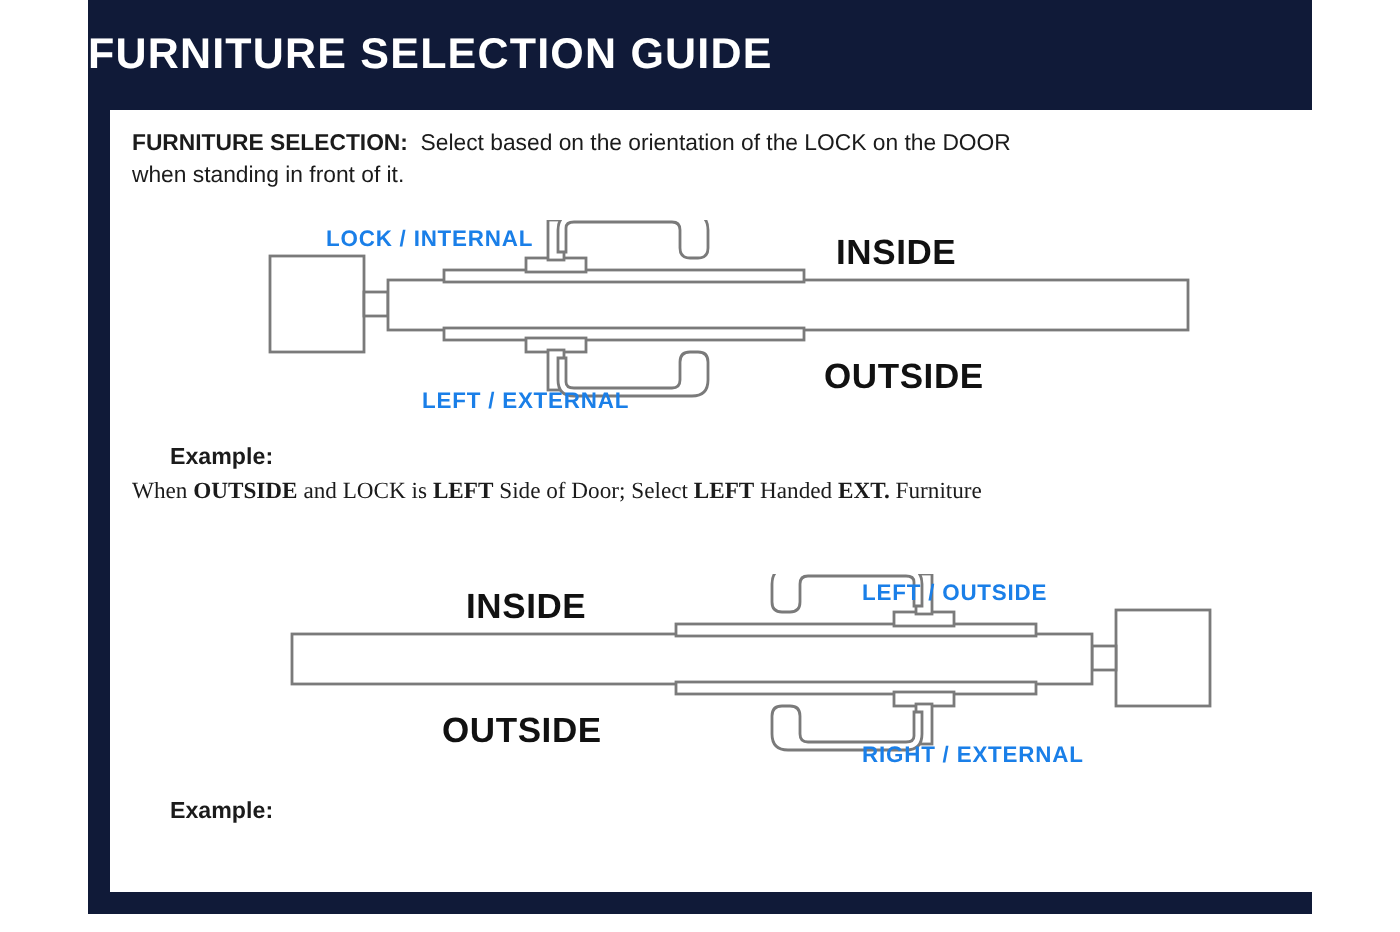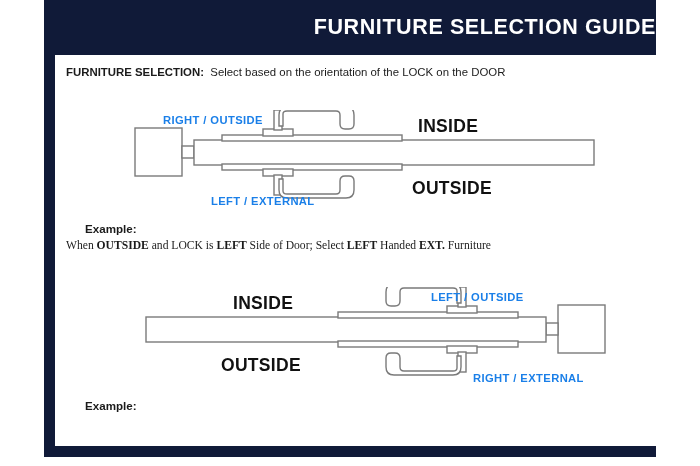--- a/index.html
+++ b/index.html
@@ -8,21 +8,21 @@
     font-family:"Liberation Sans","DejaVu Sans",sans-serif;
     overflow:hidden;position:relative;
   }
   
   .frame{
     position:absolute;left:44px;top:0px;width:612px;height:457px;
     background:#101a38;box-sizing:border-box;
   }
   .header{
     position:absolute;left:0;top:0;width:612px;height:55px;
-    display:flex;align-items:center;justify-content:flex-end;
+    display:flex;align-items:center;justify-content:flex-start;
   }
   .header-title{
     color:#ffffff;font-size:21.5px;font-weight:bold;letter-spacing:0.6px;
     font-family:"Liberation Sans","DejaVu Sans",sans-serif;
     white-space:nowrap;
   }
   .panel{
     position:absolute;left:11px;top:55px;width:670px;height:391px;
     background:#ffffff;box-sizing:border-box;
   }
@@ -65,21 +65,21 @@
 
   <div class="header">
     <div class="header-title">FURNITURE SELECTION GUIDE</div>
   </div>
 
   <div class="panel">
 
     <div class="intro">
       <span><b>FURNITURE SELECTION:</b>&nbsp;
       <span>Select based on the orientation of the LOCK on the DOOR</span><br>
-      </span>
+      <span>when standing in front of it.</span></span>
     </div>
 
     <div class="diagram dg1">
       <svg width="590" height="105" viewBox="0 0 590 105">
         <g fill="#ffffff" stroke="#7a7a7a" stroke-width="1.4">
 
           <rect x="80" y="18" width="47" height="48"></rect>
 
           <rect x="127" y="36" width="12" height="12"></rect>
 
@@ -96,21 +96,21 @@
           <rect x="219" y="0" width="8" height="20"></rect>
 
           <rect x="219" y="65" width="8" height="20"></rect>
 
           <path d="M 228 16 L 228 4 Q 228 1 232 1 L 281 1 Q 285 1 285 5 L 285 14 Q 285 19 290 19 L 294 19 Q 299 19 299 14 L 299 5 Q 299 -3 291 -3 L 232 -3 Q 224 -3 224 5 L 224 16 Z"></path>
 
           <path d="M 228 69 L 228 81 Q 228 84 232 84 L 281 84 Q 285 84 285 80 L 285 71 Q 285 66 290 66 L 294 66 Q 299 66 299 71 L 299 80 Q 299 88 291 88 L 232 88 Q 224 88 224 80 L 224 69 Z"></path>
         </g>
       </svg>
 
-      <div class="dlabel blue" style="left:108px;top:4px;">RIGHT / OUTSIDE</div>
+      <div class="dlabel blue" style="left:108px;top:4px;">LOCK / INTERNAL</div>
       <div class="dlabel blue" style="left:108px;top:85px;margin-left:48px;">LEFT / EXTERNAL</div>
       <div class="dlabel black" style="left:363px;top:6px;">INSIDE</div>
       <div class="dlabel black" style="left:357px;top:68px;">OUTSIDE</div>
     </div>
 
     <div class="example ex1">
       <div class="ex-head">Example:</div>
       <div class="ln">
         <span>When </span><b>OUTSIDE</b><span> and LOCK is </span><b>LEFT</b><span> Side of Door;   Select </span><b>LEFT</b><span> Handed </span><b>EXT.</b><span> Furniture</span>
       </div>
@@ -127,21 +127,21 @@
           <rect x="168" y="19" width="30" height="7"></rect>
           <rect x="168" y="59" width="30" height="7"></rect>
           <rect x="179" y="0" width="8" height="20"></rect>
           <rect x="179" y="65" width="8" height="20"></rect>
           <path d="M 188 16 L 188 4 Q 188 1 192 1 L 241 1 Q 245 1 245 5 L 245 14 Q 245 19 250 19 L 254 19 Q 259 19 259 14 L 259 5 Q 259 -3 251 -3 L 192 -3 Q 184 -3 184 5 L 184 16 Z"></path>
           <path d="M 188 69 L 188 81 Q 188 84 192 84 L 241 84 Q 245 84 245 80 L 245 71 Q 245 66 250 66 L 254 66 Q 259 66 259 71 L 259 80 Q 259 88 251 88 L 192 88 Q 184 88 184 80 L 184 69 Z"></path>
         </g>
       </svg>
 
       <div class="dlabel blue" style="left:376px;top:4px;">LEFT / OUTSIDE</div>
-      <div class="dlabel blue" style="left:376px;top:85px;margin-left:42px;">RIGHT / EXTERNAL</div>
+      <div class="dlabel blue" style="left:376px;top:85px;">RIGHT / EXTERNAL</div>
       <div class="dlabel black" style="left:178px;top:6px;">INSIDE</div>
       <div class="dlabel black" style="left:166px;top:68px;">OUTSIDE</div>
     </div>
 
     <div class="example ex2">
       <div class="ex-head">Example:</div>
     </div>
 
   </div>
 </div>

